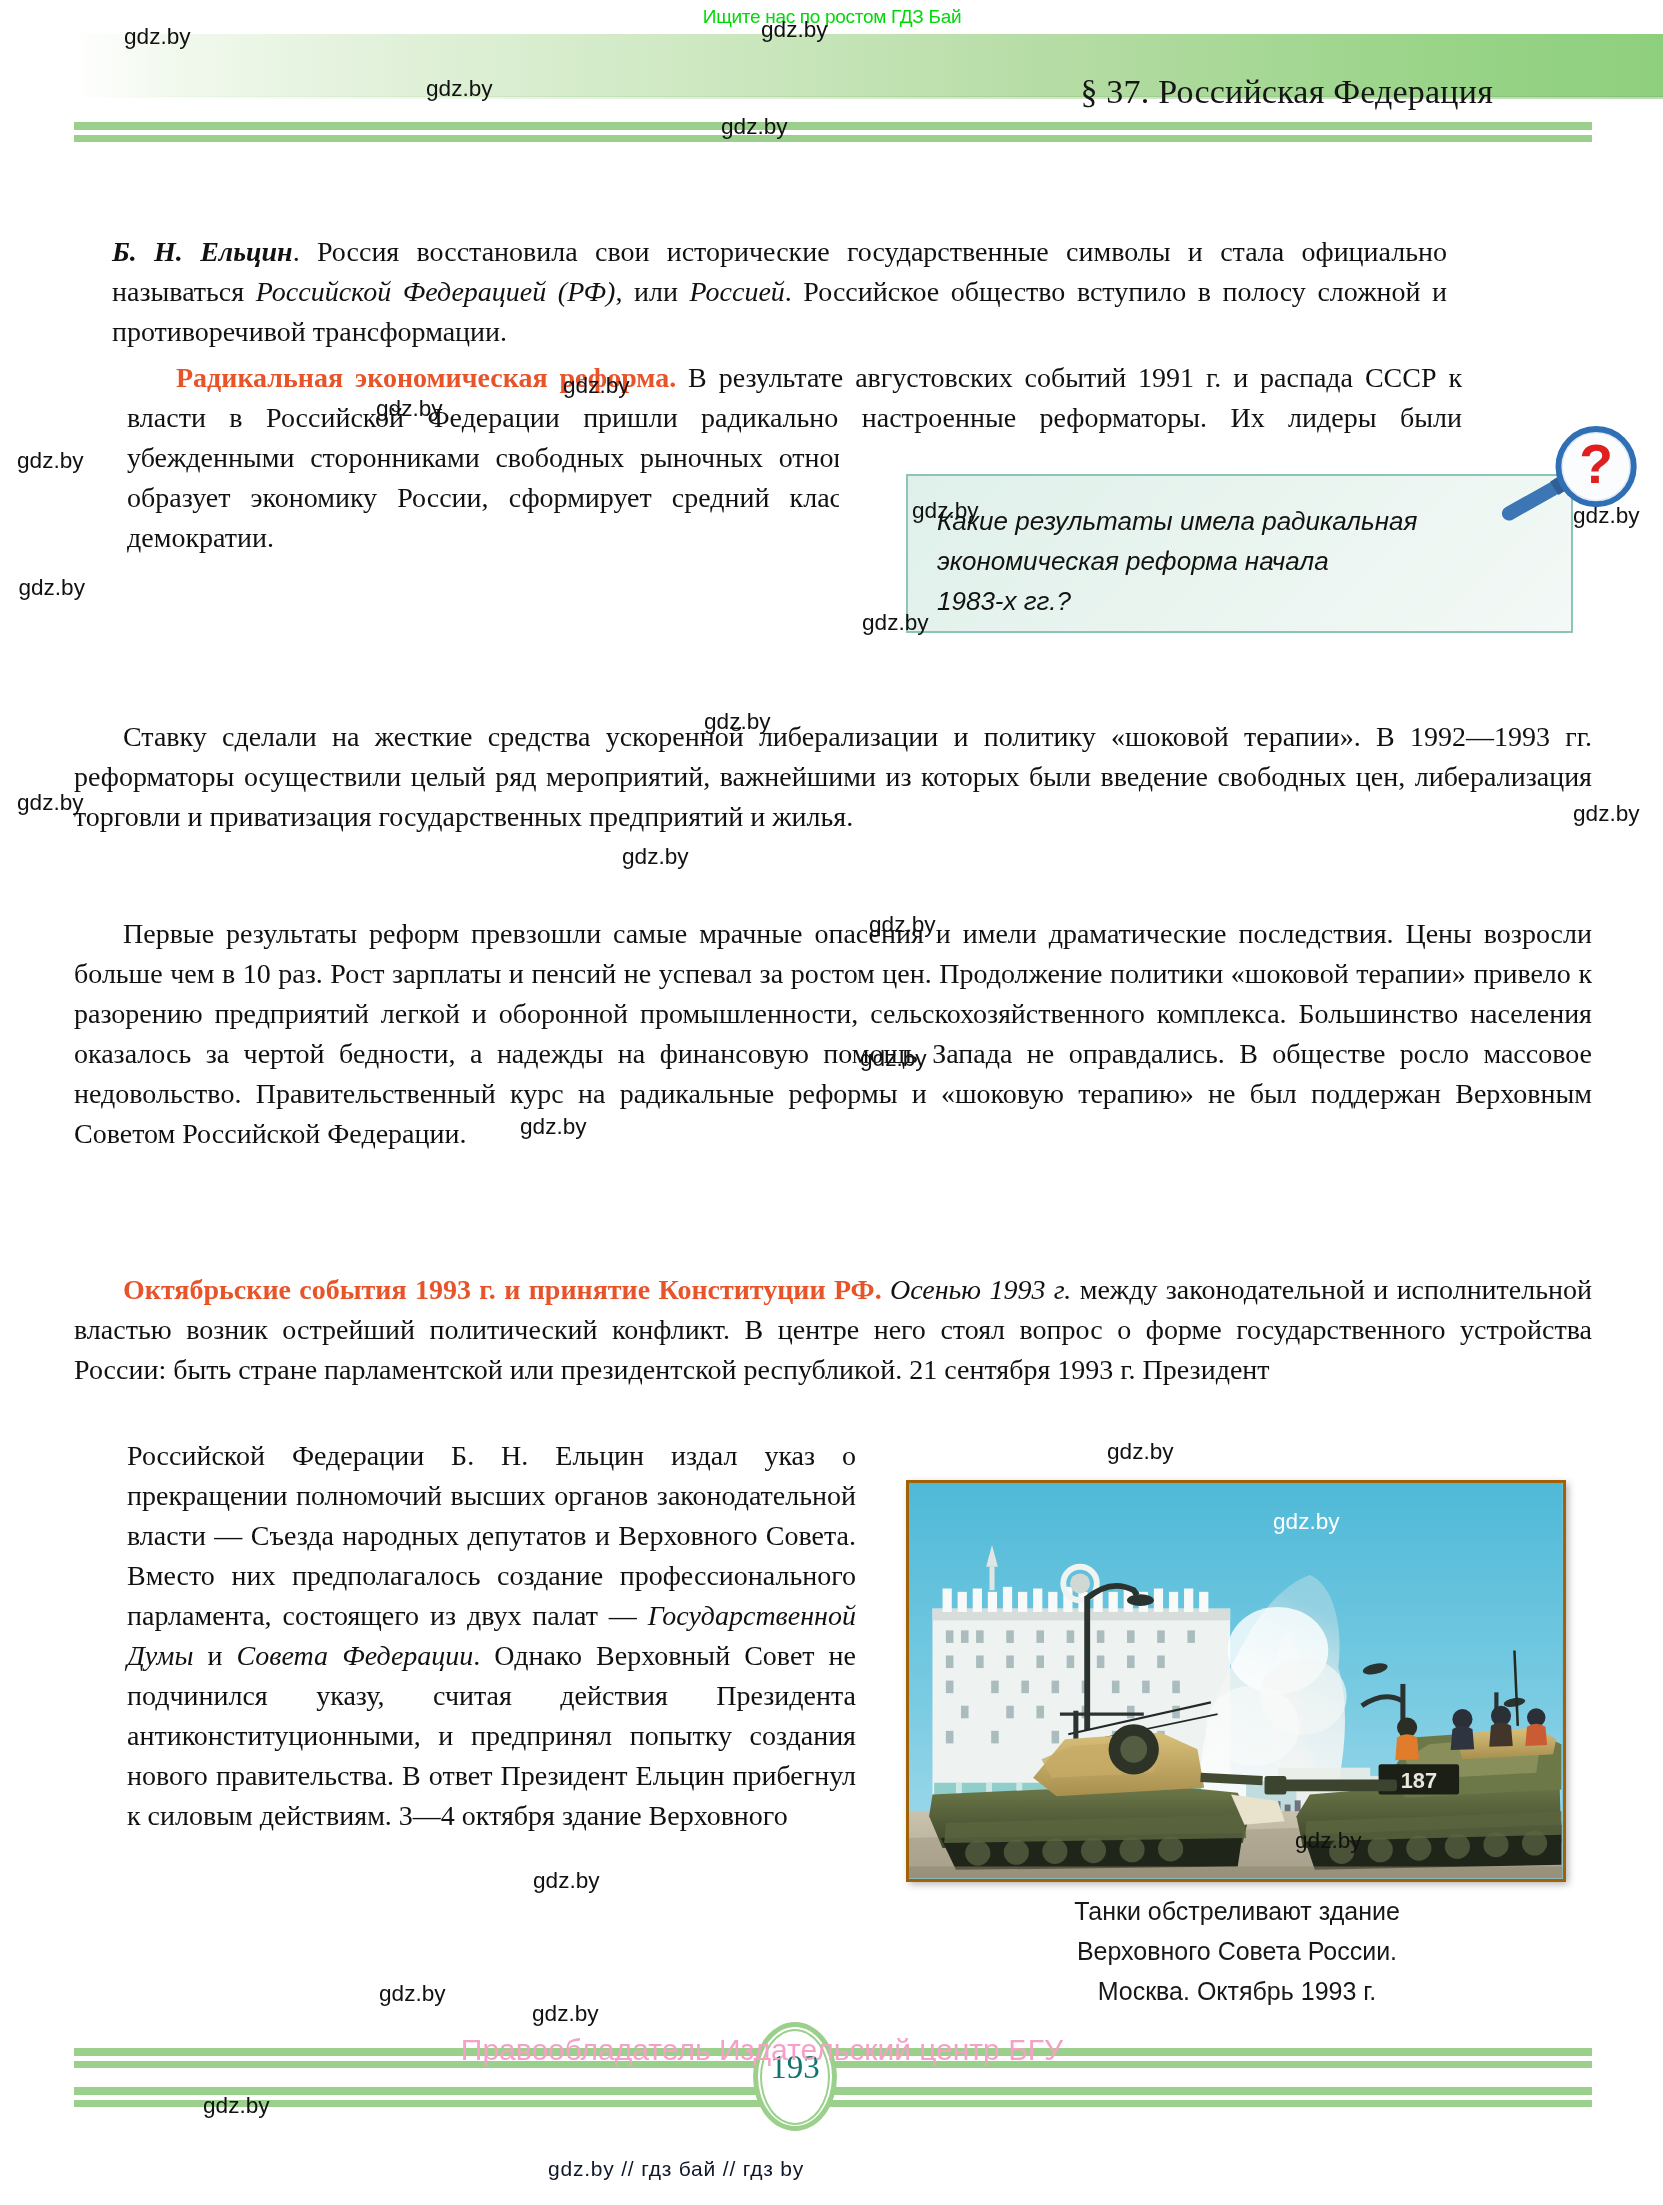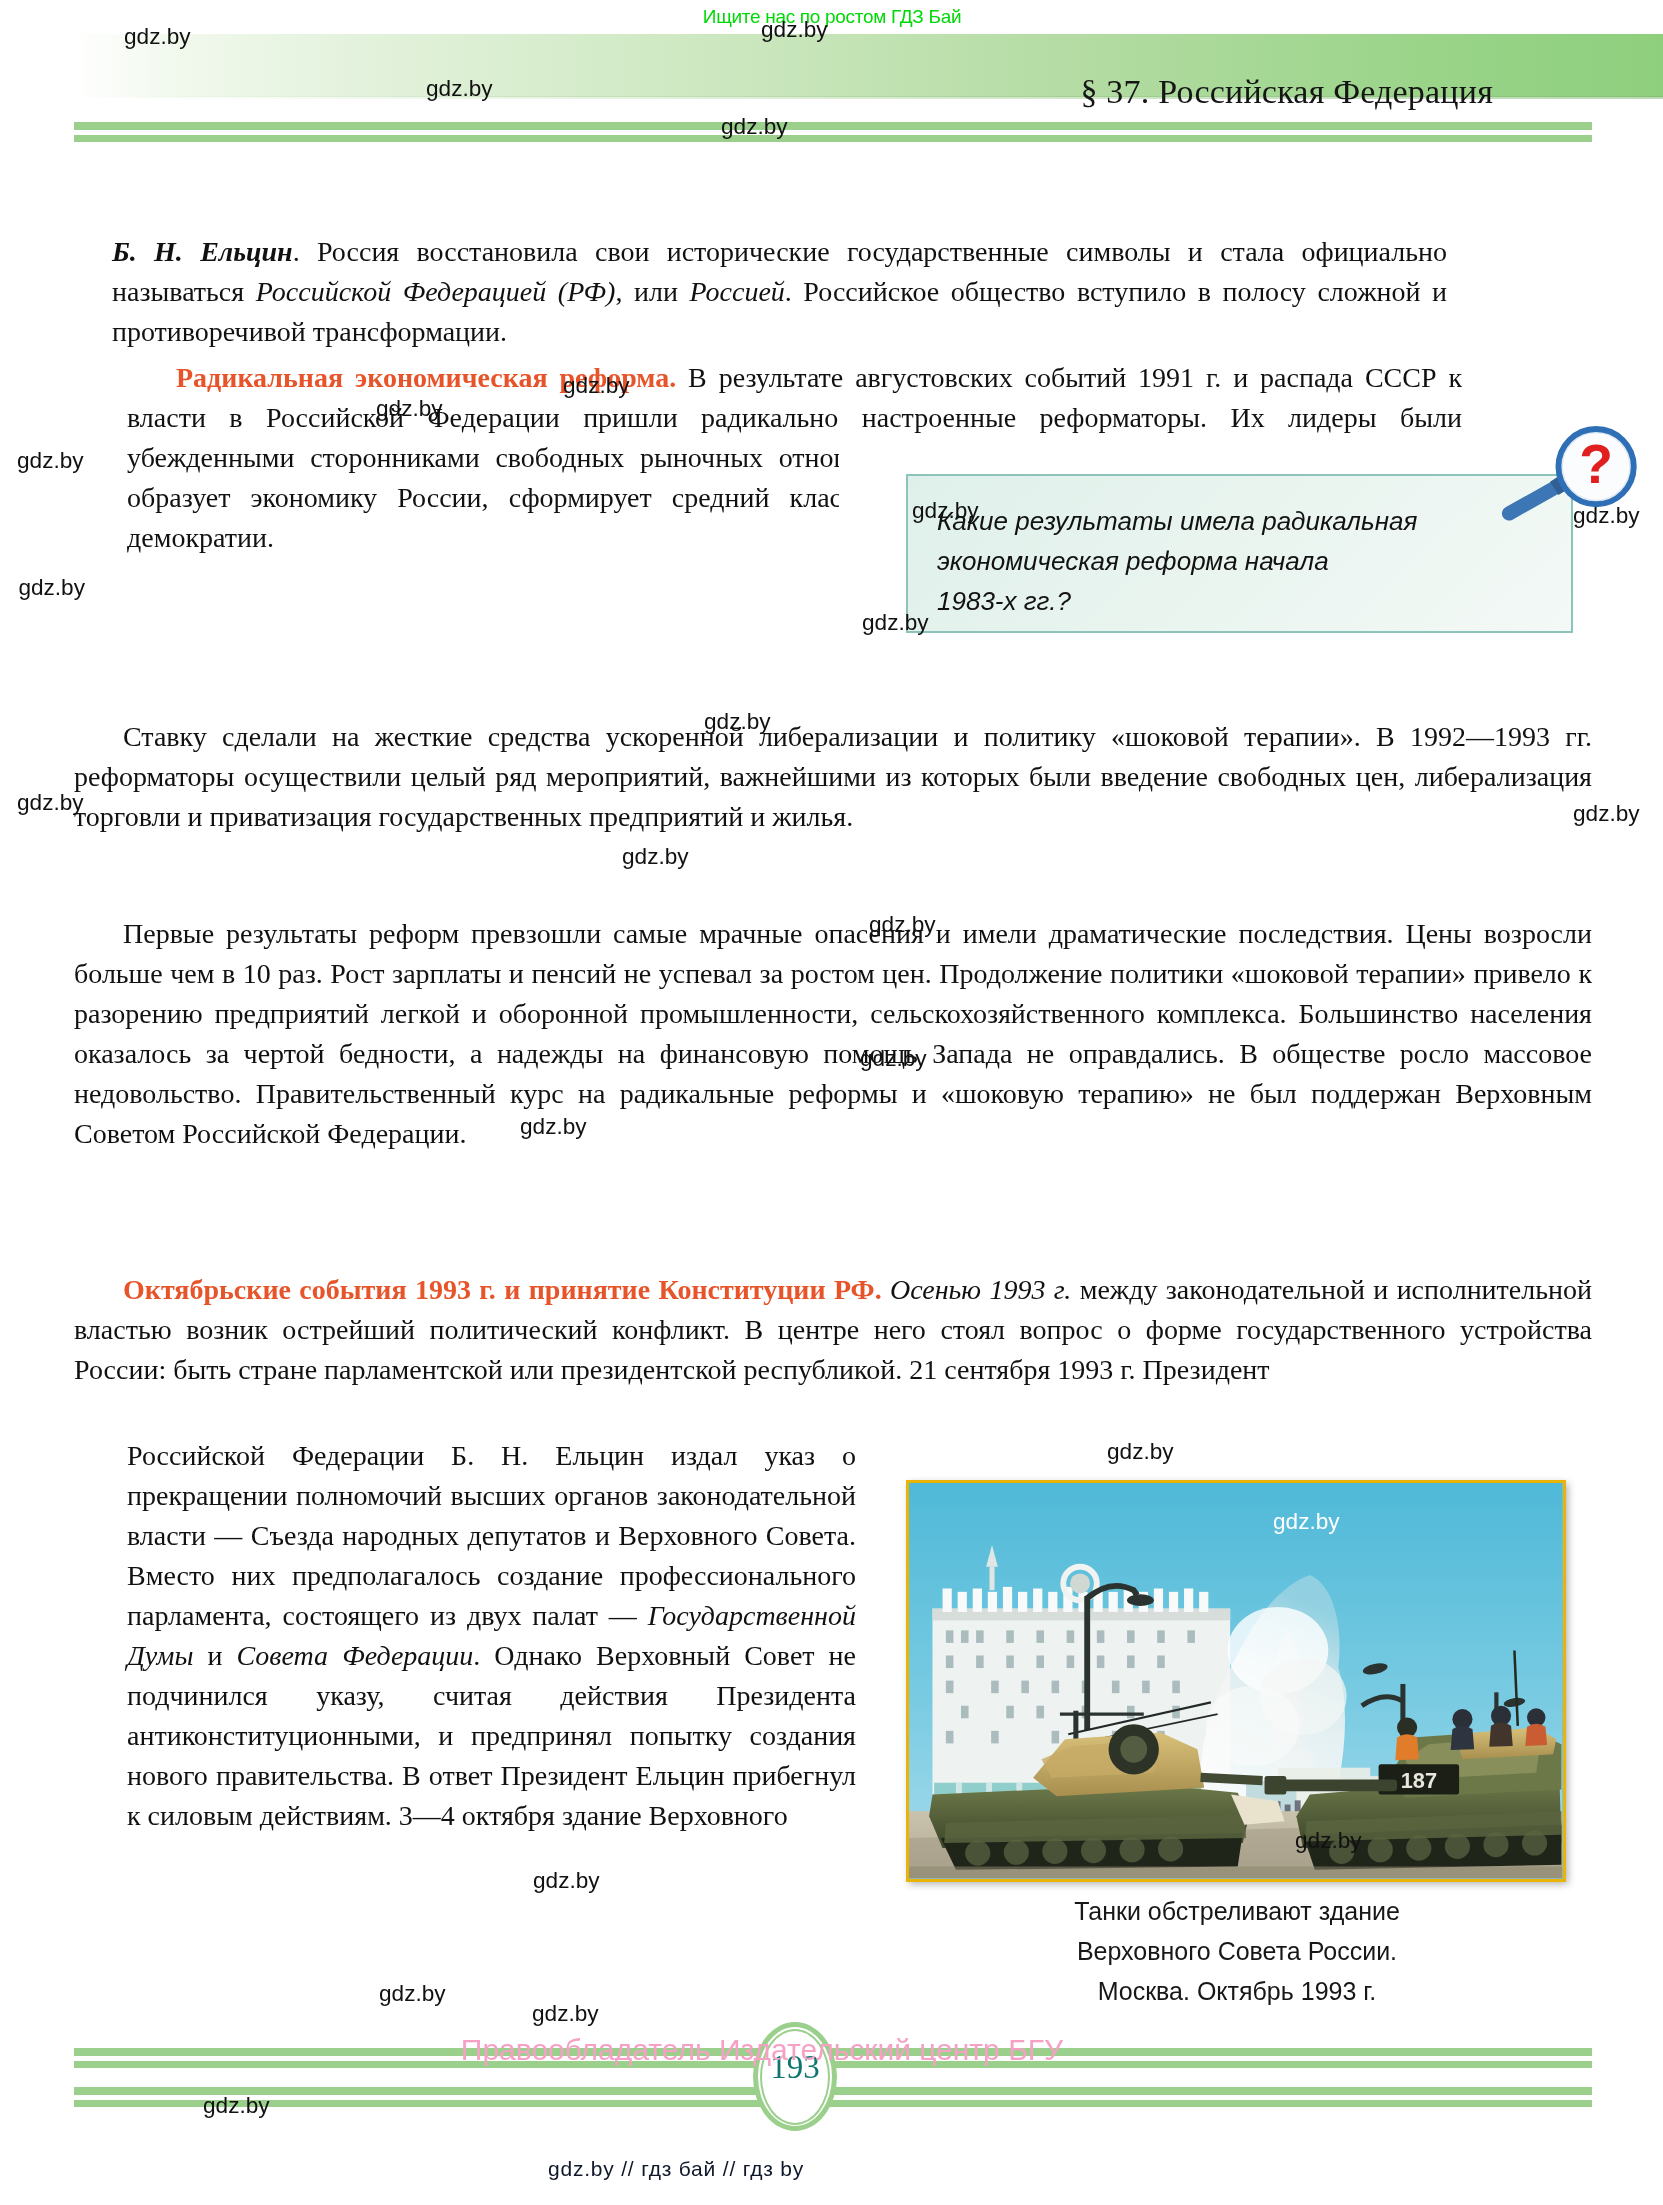--- a/index.html
+++ b/index.html
@@ -126,21 +126,21 @@
     left: 1494px; top: 423px;
     width: 159px; height: 109px;
   }
 
   
   .photo-wrap {
     position: absolute;
     left: 906px; top: 1480px;
     width: 660px; height: 402px;
     box-shadow: 2.5px 3.4px 7.5px rgba(0,0,0,.30);
-    background: #eab308;
+    background: #a16207;
     padding: 3.4px;
     box-sizing: border-box;
   }
   .photo {
     position: relative;
     width: 100%; height: 100%;
     overflow: hidden;
     background: #6fc4dd;
   }
   .caption {

